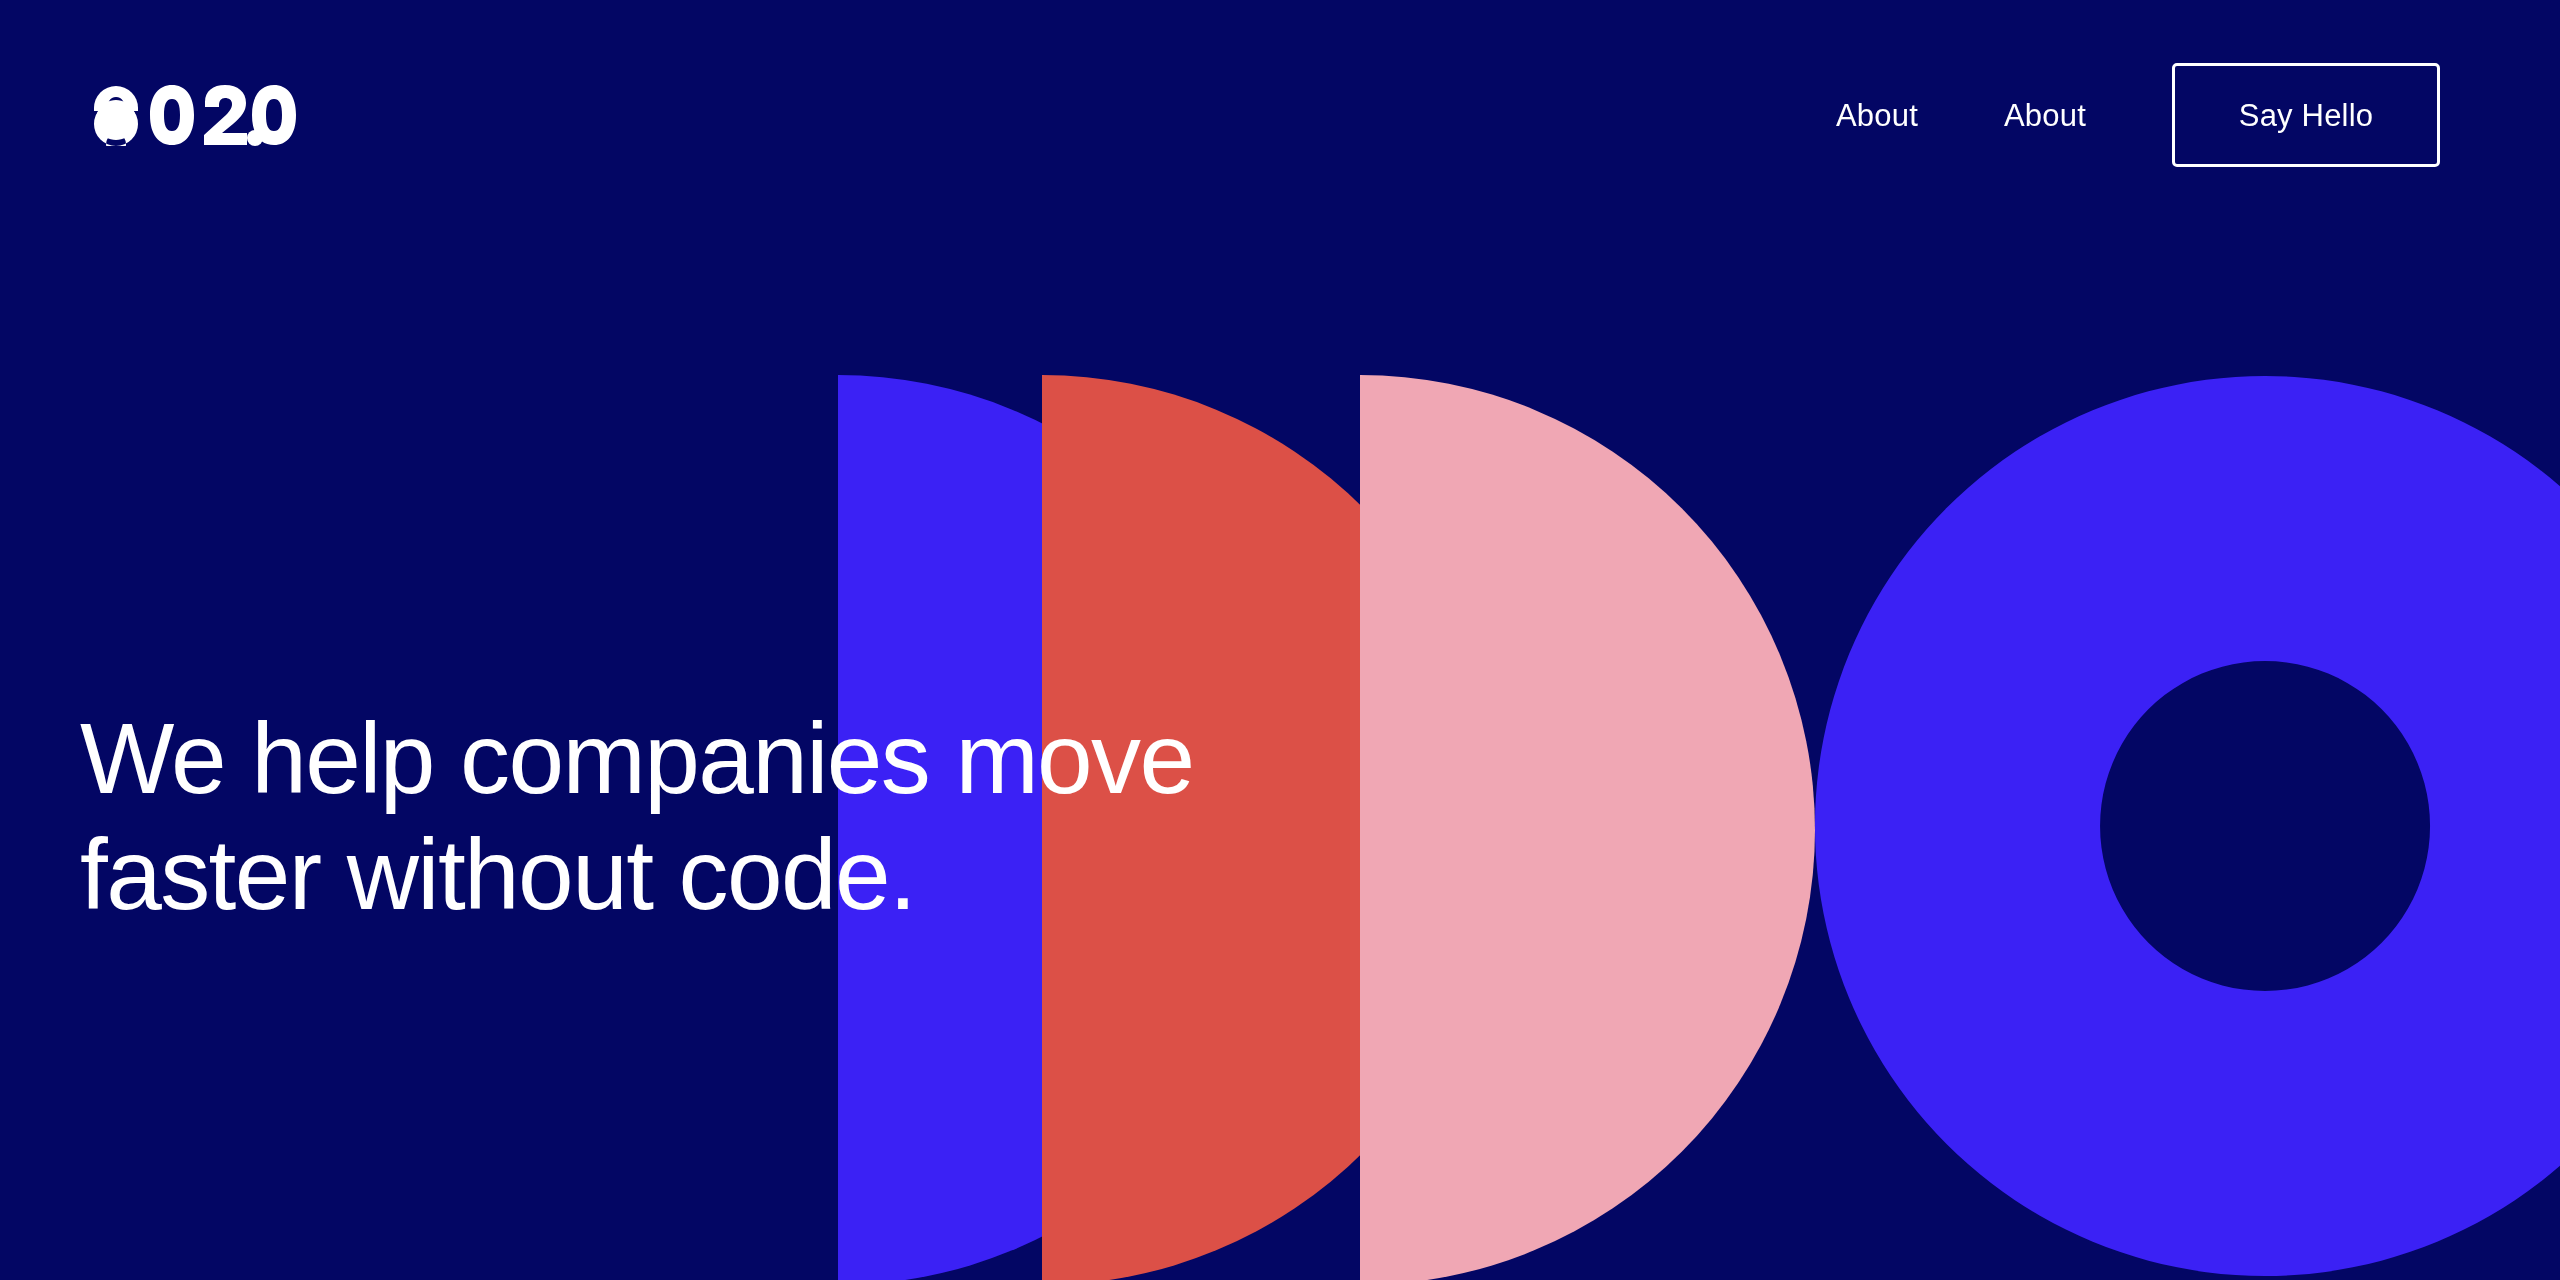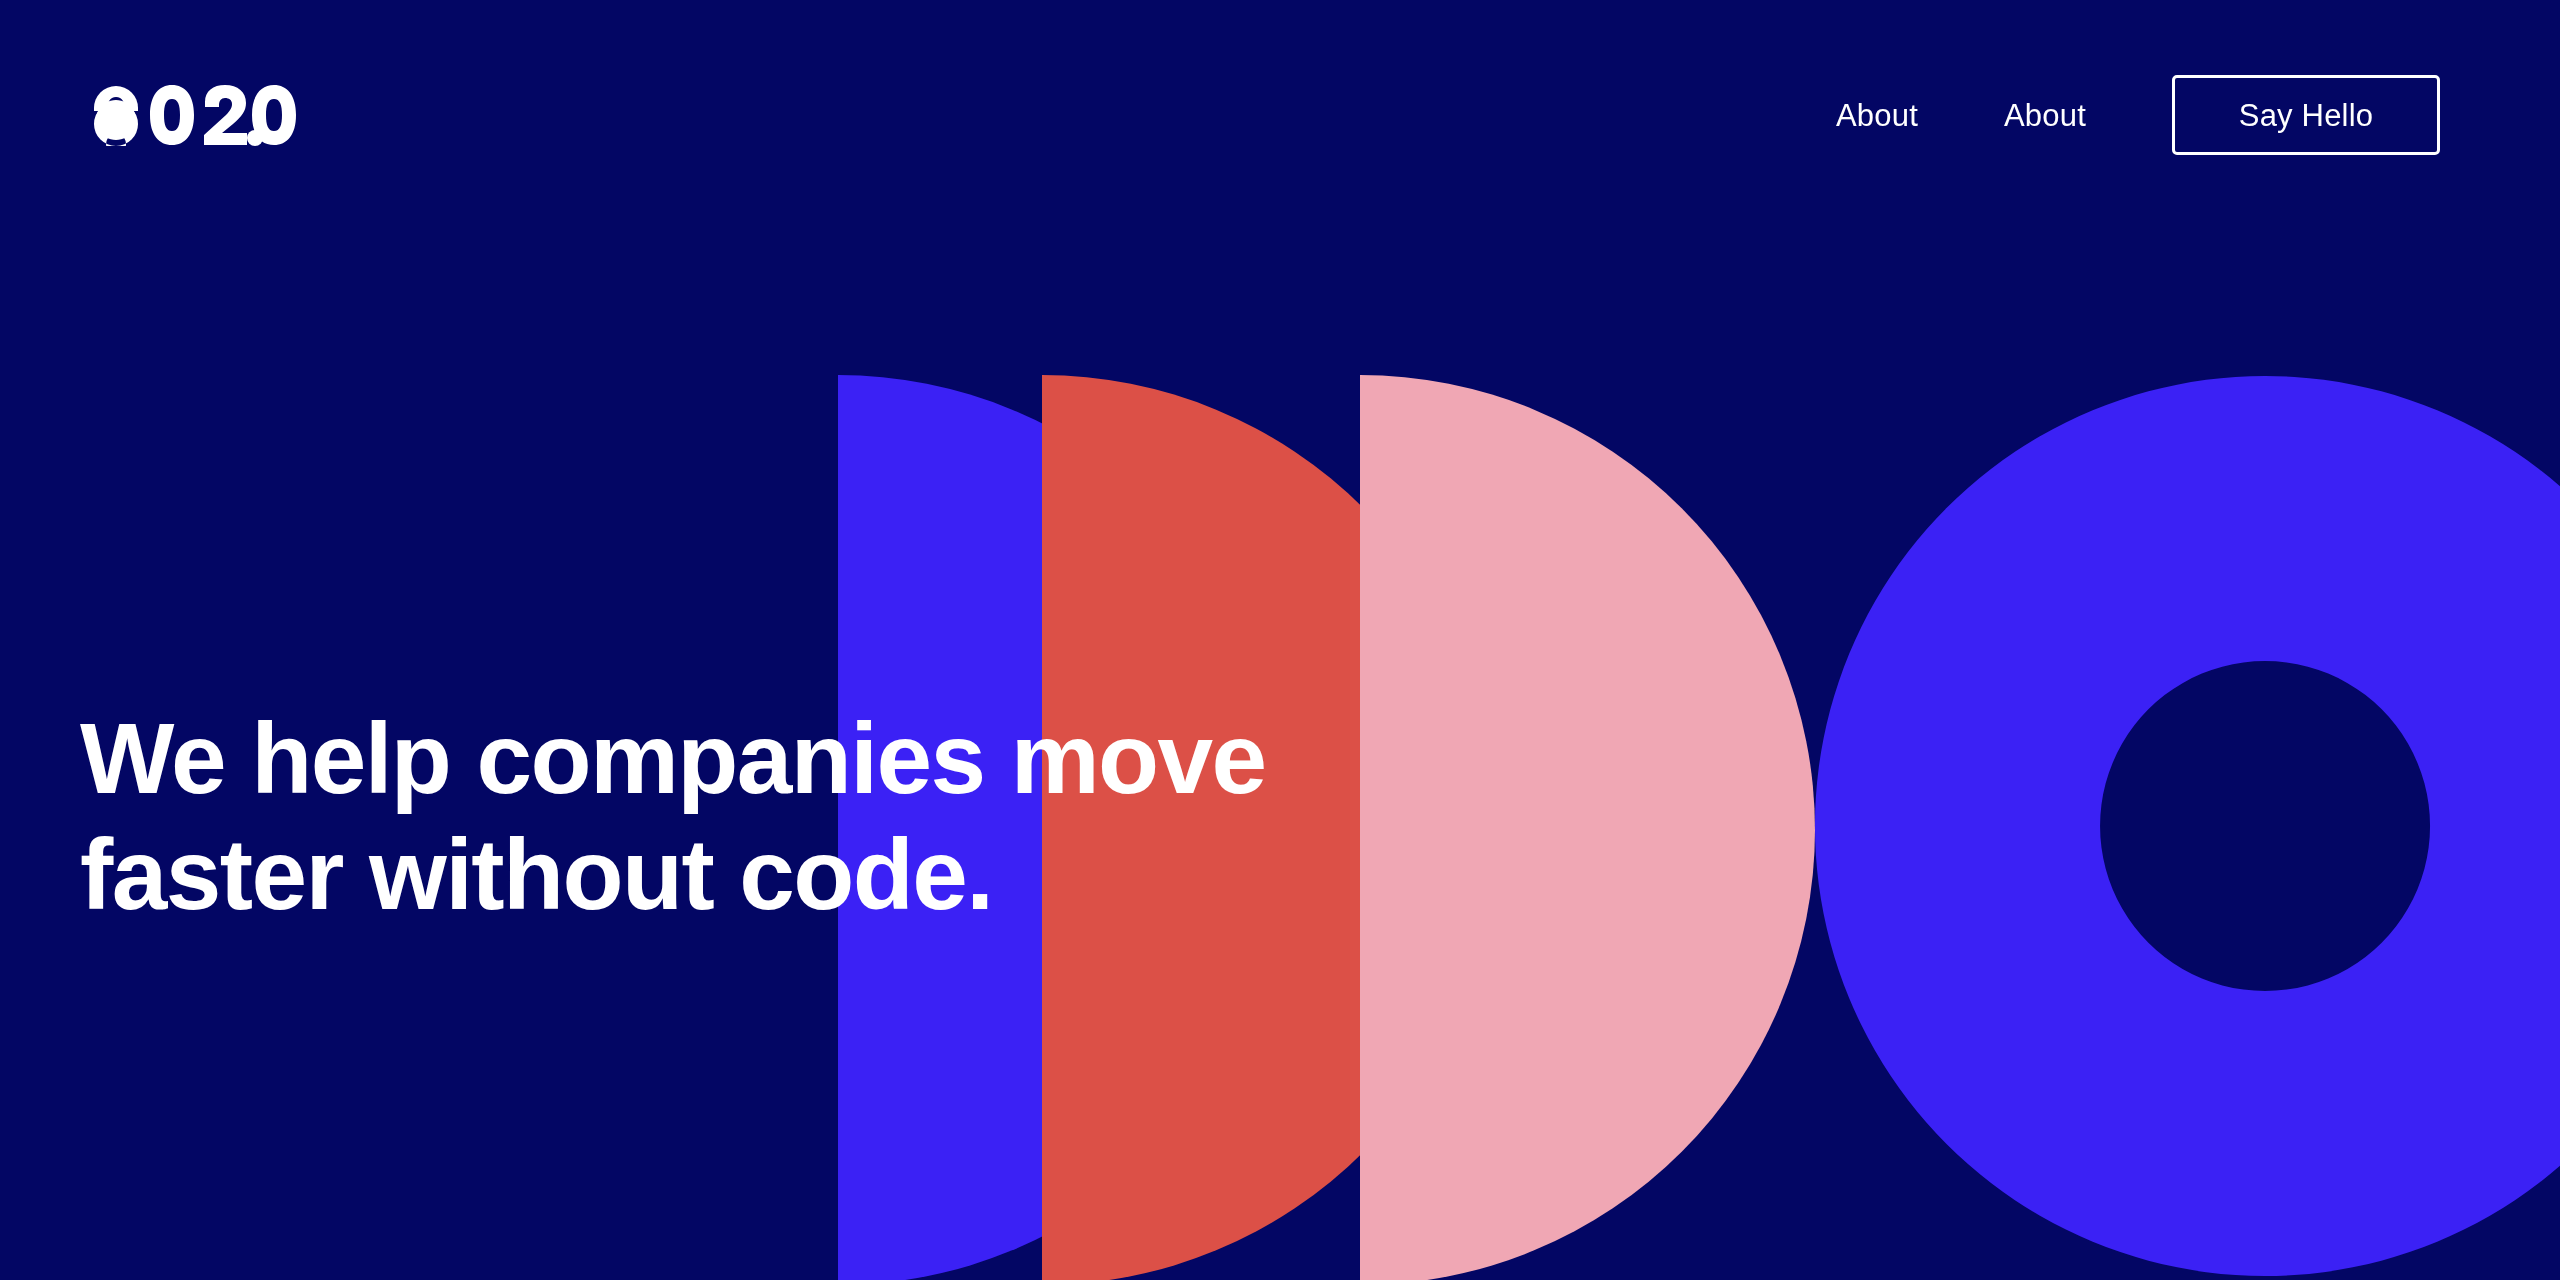--- a/index.html
+++ b/index.html
@@ -77,21 +77,21 @@
     margin-right: 86px;
     white-space: nowrap;
     cursor: pointer;
   }
 
   .nav-cta {
     display: inline-flex;
     align-items: center;
     justify-content: center;
     min-width: 268px;
-    height: 80px;
+    height: 104px;
     padding: 0 34px;
     border: 3px solid #ffffff;
     border-radius: 5px;
     background: transparent;
     color: #ffffff;
     font-family: "Liberation Sans", sans-serif;
     font-size: 31px;
     line-height: 1;
     font-weight: 400;
     letter-spacing: 0.2px;
@@ -105,21 +105,21 @@
     left: 80px;
     top: 700px;
     z-index: 4;
     width: 1400px;
   }
 
   .hero-title {
     color: #ffffff;
     font-family: "Liberation Sans", sans-serif;
     font-size: 100px;
-    font-weight: 700;
+    font-weight: 400;
     line-height: 1.16;
     letter-spacing: -1.6px;
     white-space: pre-line;
   }
 </style>
 </head>
 <body>
 
 <div class="page">
 

